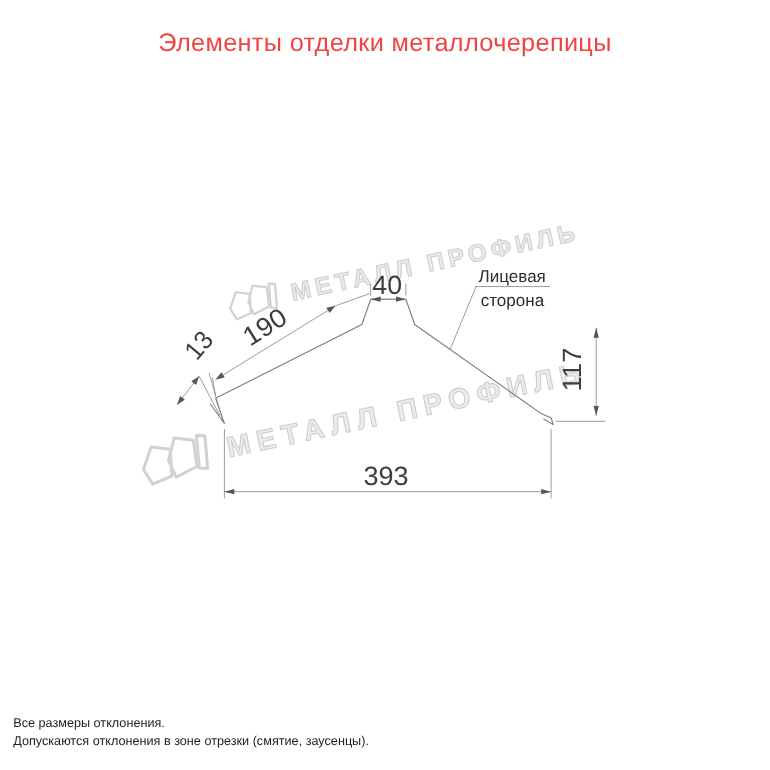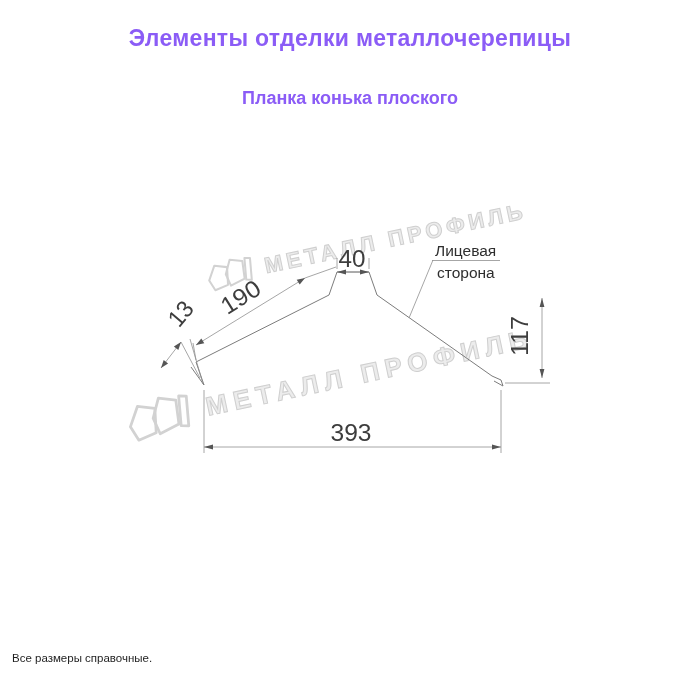--- a/index.html
+++ b/index.html
@@ -1,18 +1,18 @@
 <!DOCTYPE html>
 <html><head>
 <meta charset="utf-8">
 <style>
   html,body{margin:0;padding:0;background:#ffffff;}
   .page{position:relative;width:700px;height:700px;background:#fff;overflow:hidden;
         font-family:"Liberation Sans",sans-serif;}
-  .hdr{position:absolute;left:0;width:700px;text-align:center;color:#8b5cf6;font-weight:bold;}
+  .hdr{position:absolute;left:0;width:700px;text-align:center;color:#ef4444;font-weight:normal;}
   .h1{top:25px;font-size:23px;letter-spacing:.3px;}
   .h2{top:88px;font-size:18px;}
   .h3{top:120px;font-size:18px;}
   .wm{position:absolute;display:flex;align-items:center;z-index:1;white-space:nowrap;
       transform-origin:left center;}
   .wm-text{font-weight:bold;color:#ececec;-webkit-text-stroke:1px #cfcfcf;}
   .wm1{left:206px;top:258px;transform:rotate(-12deg);}
   .wm1 .wm-text{font-size:22px;letter-spacing:4px;margin-left:6px;}
   .wm2{left:126px;top:396px;transform:rotate(-12deg);}
   .wm2 .wm-text{font-size:26px;letter-spacing:6px;margin-left:8px;}
@@ -25,21 +25,20 @@
   .drawing text.small{font-size:15.5px;fill:#2e2e2e;}
   .footer{position:absolute;left:12px;top:650px;z-index:3;color:#1f1f1f;
           font-size:11.5px;line-height:16px;}
 </style>
 </head>
 <body>
 
 <div class="page">
 
   <div class="hdr h1">Элементы отделки металлочерепицы</div>
-  <div class="hdr h2">Планка конька плоского</div>
 
   <div class="wm wm1">
     <svg class="logo" viewBox="0 0 80 60" width="54" height="41" aria-hidden="true">
       <path d="M4,34 L16,14 L34,20 L30,46 L10,50 Z"></path>
       <path d="M30,30 L40,10 L58,16 L56,42 L34,48 Z"></path>
       <path d="M62,12 L70,14 L66,46 L58,44 Z"></path>
     </svg>
     <span class="wm-text">МЕТАЛЛ ПРОФИЛЬ</span>
   </div>
   <div class="wm wm2">
@@ -105,16 +104,17 @@
 
     <g>
       <path class="thin" d="M433,260 L409,318"></path>
       <line class="thin" x1="432" y1="260.5" x2="500" y2="260.5"></line>
       <text class="small" x="435" y="256" text-anchor="start">Лицевая</text>
       <text class="small" x="437" y="278" text-anchor="start">сторона</text>
     </g>
   </svg>
 
   <div class="footer">
-    <div>Все размеры справочные.</div>
+    <div>Все размеры отклонения.</div>
+    <div>Допускаются отклонения в зоне отрезки (смятие, заусенцы).</div>
   </div>
 
 </div>
 
 </body></html>

